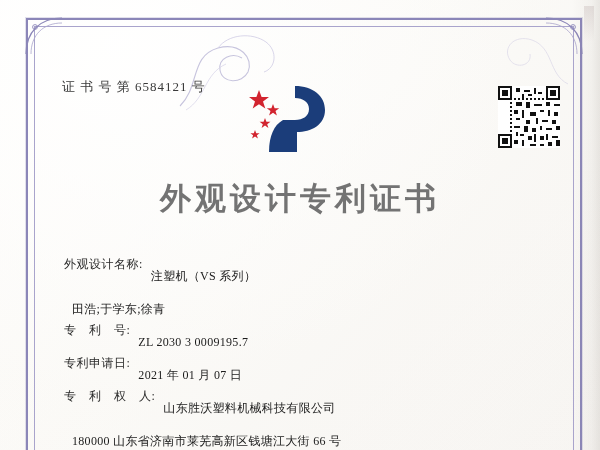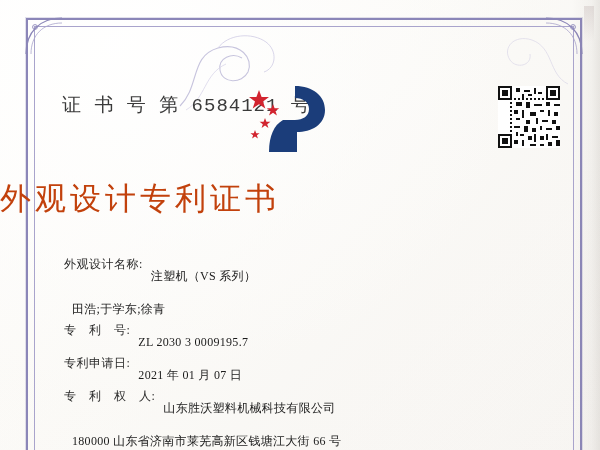--- a/index.html
+++ b/index.html
@@ -78,26 +78,25 @@
     width: 90px;
     height: 70px;
     opacity: 0.35;
     pointer-events: none;
   }
 
   
   .cert-number {
     position: absolute;
     left: 62px;
-    top: 92px;
-    font-size: 19px;
+    top: 78px;
+    font-size: 13px;
     color: #3a3a3a;
     letter-spacing: 1px;
     white-space: nowrap;
-    font-family: Liberation Mono, monospace;
   }
 
   
   .logo {
     position: absolute;
     left: 243px;
     top: 80px;
     width: 96px;
     height: 78px;
   }
@@ -111,25 +110,25 @@
     height: 62px;
     background: #ffffff;
   }
 
   
   .title {
     position: absolute;
     left: 0;
     right: 0;
     top: 178px;
-    text-align: left;
+    text-align: center;
     font-size: 31px;
     letter-spacing: 4px;
-    color: #c2410c;
-    font-weight: 400;
+    color: #737373;
+    font-weight: 700;
     font-family: "DejaVu Serif", "Liberation Serif", serif;
   }
 
   
   .fields {
     position: absolute;
     left: 64px;
     top: 248px;
     right: 50px;
   }

